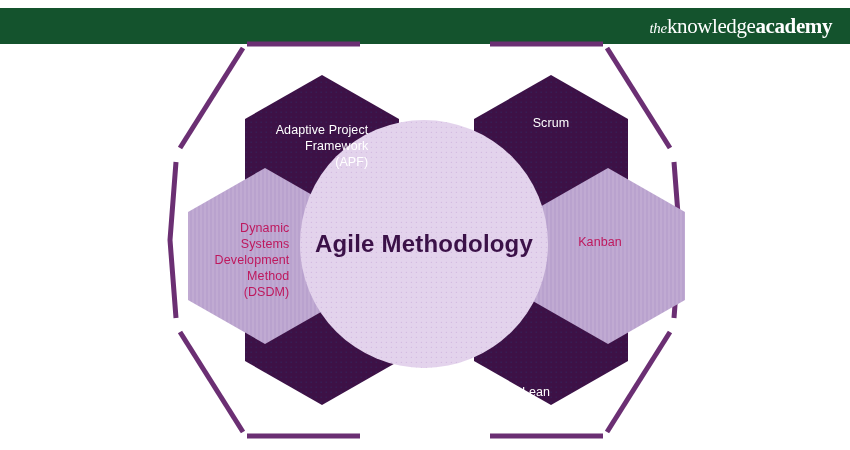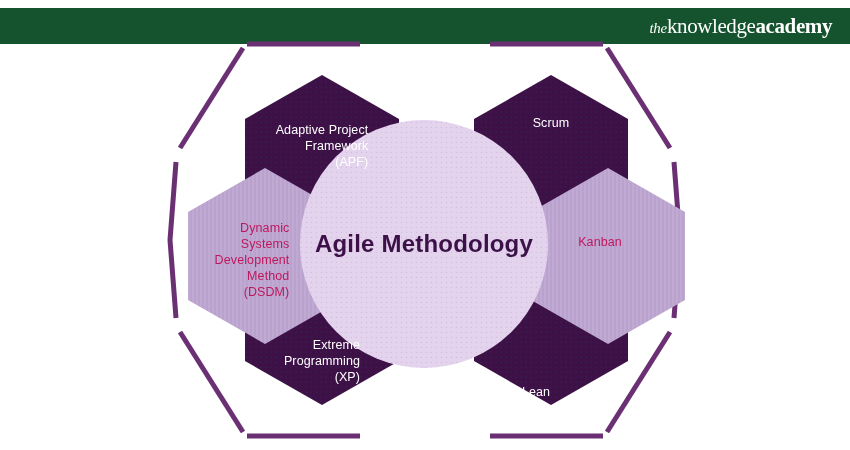--- a/index.html
+++ b/index.html
@@ -177,23 +177,20 @@
   <div class="node-label on-dark" style="left:322px; top:110px;">Adaptive Project
 Framework
 (APF)</div>
 
   <div class="node-label on-mid" style="left:252px; top:224px;">Dynamic
 Systems
 Development
 Method
 (DSDM)</div>
 
-  <div class="node-label on-dark" style="left:322px; top:325px;">Extreme
-Programming
-(XP)</div>
 
   <div class="node-label on-dark" style="left:551px; top:87px;">Scrum</div>
 
   <div class="node-label on-mid" style="left:600px; top:206px;">Kanban</div>
 
   <div class="node-label on-dark" style="left:536px; top:324px;margin-top:32px;">Lean</div>
 
   <div id="center-label">Agile Methodology</div>
 </div>
 

